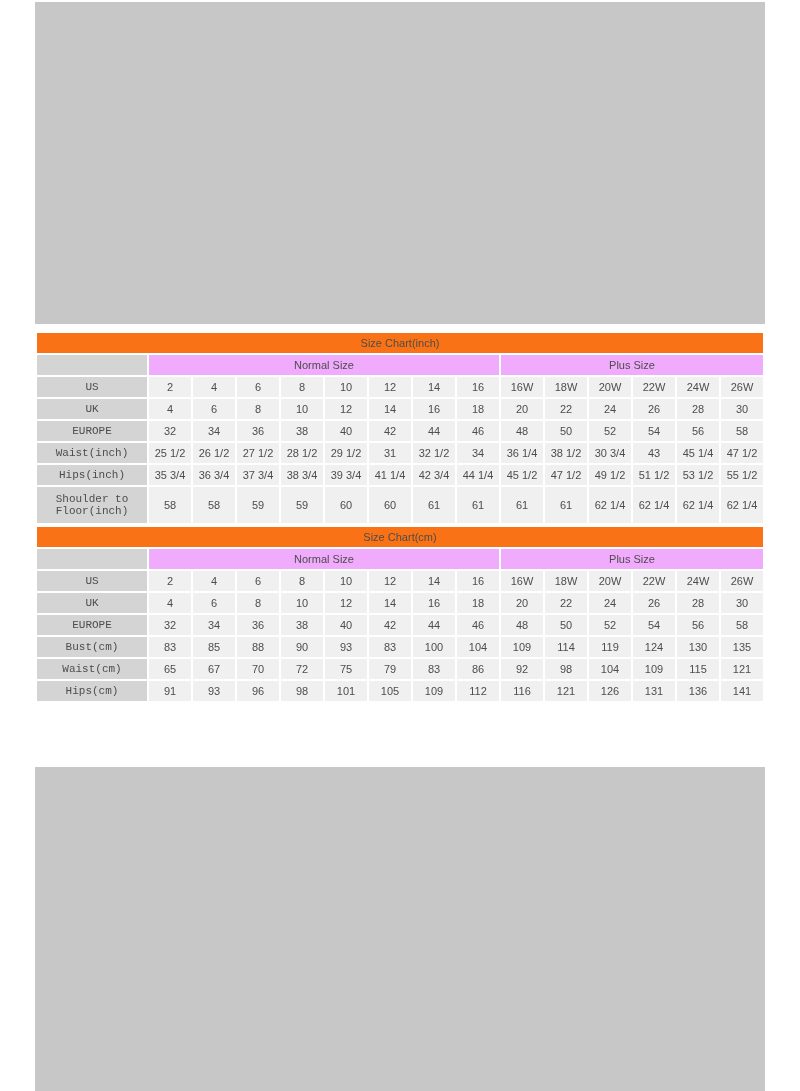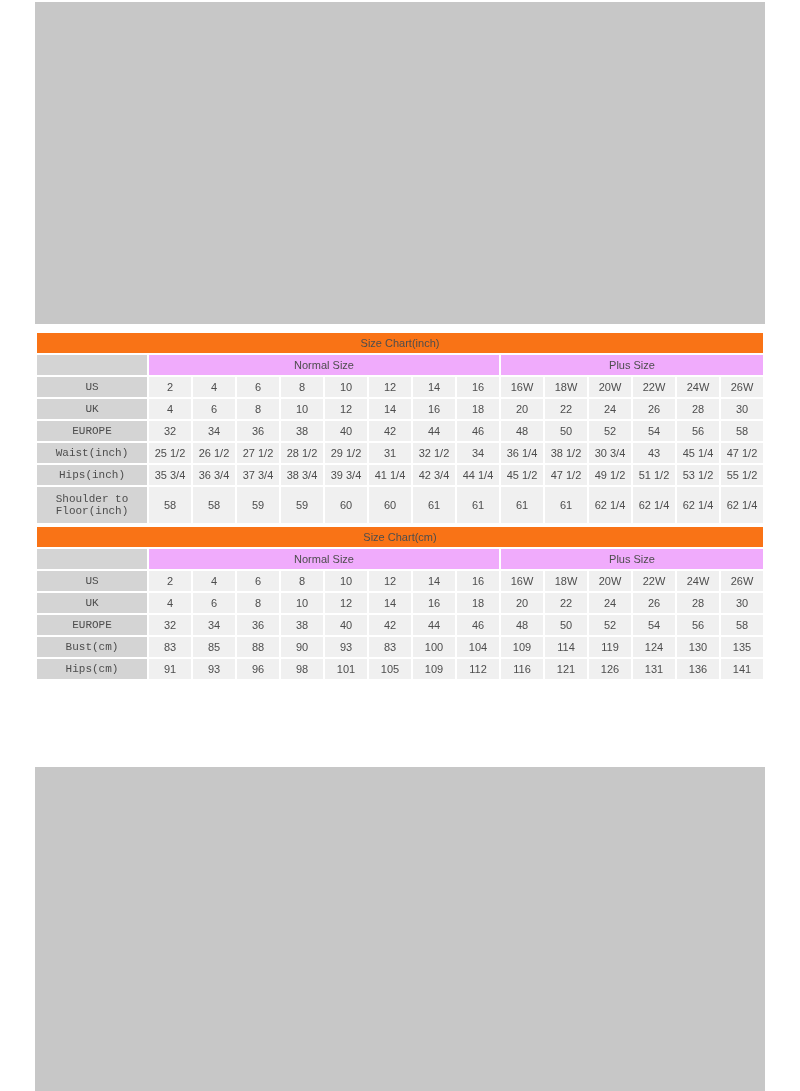--- a/index.html
+++ b/index.html
@@ -281,20 +281,37 @@
         <td class="data-cell">100</td>
         <td class="data-cell">104</td>
         <td class="data-cell">109</td>
         <td class="data-cell">114</td>
         <td class="data-cell">119</td>
         <td class="data-cell">124</td>
         <td class="data-cell">130</td>
         <td class="data-cell">135</td>
       </tr>
       <tr>
+        <td class="label-cell">Waist(cm)</td>
+        <td class="data-cell">65</td>
+        <td class="data-cell">67</td>
+        <td class="data-cell">70</td>
+        <td class="data-cell">72</td>
+        <td class="data-cell">75</td>
+        <td class="data-cell">79</td>
+        <td class="data-cell">83</td>
+        <td class="data-cell">86</td>
+        <td class="data-cell">92</td>
+        <td class="data-cell">98</td>
+        <td class="data-cell">104</td>
+        <td class="data-cell">109</td>
+        <td class="data-cell">115</td>
+        <td class="data-cell">121</td>
+      </tr>
+      <tr>
         <td class="label-cell">Hips(cm)</td>
         <td class="data-cell">91</td>
         <td class="data-cell">93</td>
         <td class="data-cell">96</td>
         <td class="data-cell">98</td>
         <td class="data-cell">101</td>
         <td class="data-cell">105</td>
         <td class="data-cell">109</td>
         <td class="data-cell">112</td>
         <td class="data-cell">116</td>

